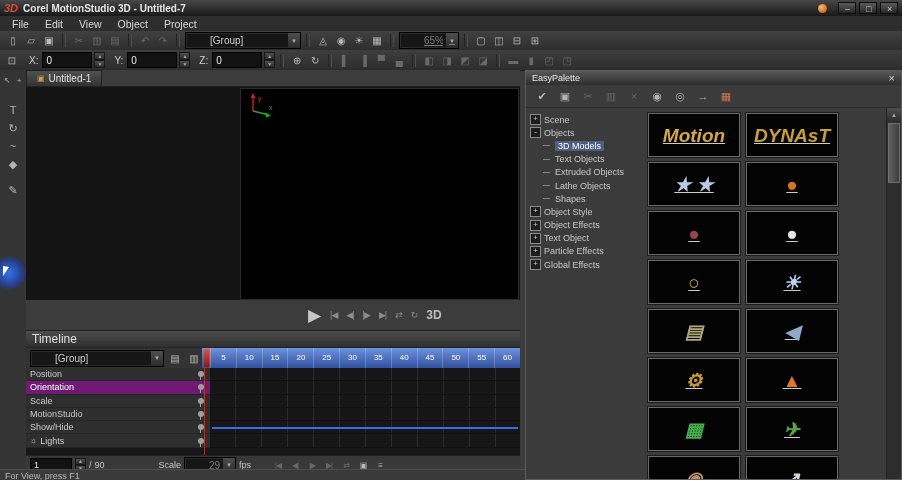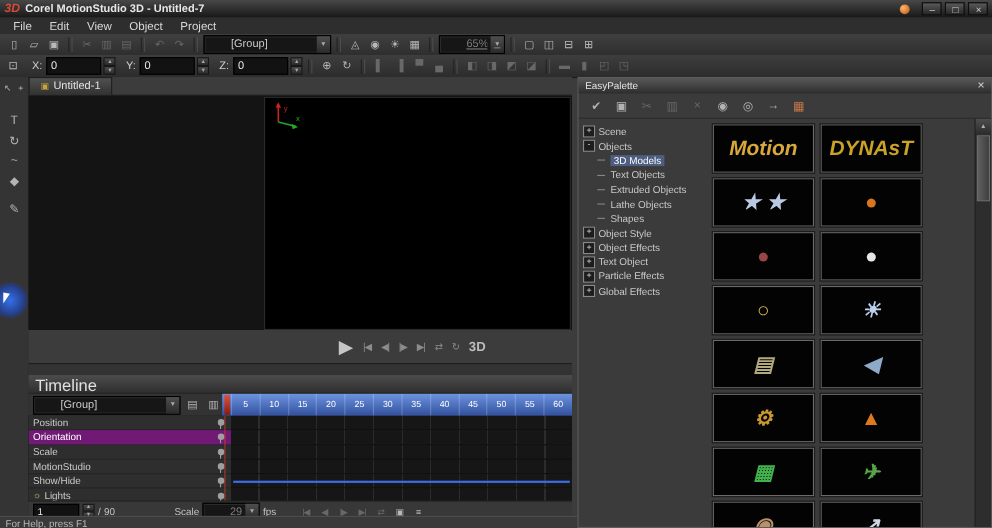--- a/index.html
+++ b/index.html
@@ -71,22 +71,22 @@
   
   .playbar{position:absolute;left:26px;top:300px;width:494px;height:30px;background:#3c3c3c;
            display:flex;align-items:center;gap:9px;padding-left:282px;}
   .pb-btn{background:none;border:none;color:#8c8c8c;font-size:9px;letter-spacing:-1px;padding:0;}
   .pb-btn.play{color:#c6c6c6;font-size:17px;letter-spacing:0;}
   .mode-3d{background:none;border:none;color:#bcbcbc;font-size:12px;font-weight:bold;padding:0;}
 
   
   .timeline{position:absolute;left:26px;top:330px;width:494px;height:143px;background:#333;
             border-top:1px solid #1e1e1e;display:flex;flex-direction:column;}
-  .tl-header{height:14px;background:linear-gradient(#4c4c4c,#2f2f2f);font-size:15px;color:#e0e0e0;
-             padding:1px 6px;border-bottom:1px solid #242424;margin-top:10px;}
+  .tl-header{height:14px;background:linear-gradient(#4c4c4c,#2f2f2f);font-size:12px;color:#e0e0e0;
+             padding:1px 6px;border-bottom:1px solid #242424;}
   .tl-toolbar{height:20px;display:flex;align-items:center;position:relative;padding-left:4px;gap:3px;}
   .tl-combo{width:128px;height:15px;}
   .tl-ruler{position:absolute;left:176px;right:0;top:0;height:20px;display:flex;padding-left:8px;
             background:linear-gradient(#6d93de,#31509e);color:#fff;font-size:8px;overflow:hidden;}
   .tick{width:26.2px;text-align:center;line-height:20px;border-left:1px solid rgba(255,255,255,.22);}
   .playhead{position:absolute;left:178px;top:1px;width:5px;height:18px;background:linear-gradient(#e05040,#901808);}
   .tl-body{flex:1;position:relative;background:#181818;overflow:hidden;}
   .tl-row{display:flex;height:13.3px;}
   .tl-label{width:176px;background:#2e2e2e;border-bottom:1px solid #252525;display:flex;align-items:center;
             gap:3px;padding:0 4px;font-size:9px;color:#cacaca;}
@@ -126,21 +126,21 @@
   .tree-item{display:flex;align-items:center;height:13.2px;gap:3px;white-space:nowrap;}
   .tree-item .toggle{width:9px;height:9px;flex:0 0 9px;border:1px solid #8a8a8a;background:#1d1d1d;
                      color:#d0d0d0;font-size:8px;line-height:7px;text-align:center;}
   .tree-item.child{padding-left:13px;}
   .tree-item.child::before{content:"";width:7px;height:1px;background:#858585;margin-right:2px;flex:0 0 7px;}
   .tree-item.selected .label{background:#4e5e80;color:#fff;padding:0 3px;}
   .ep-splitter{width:4px;}
   .ep-thumbs{flex:1;padding:5px 0 0 6px;display:grid;grid-template-columns:92px 92px;
              grid-auto-rows:44px;gap:5px 6px;overflow:hidden;align-content:start;}
   .thumb{background:#030303;border:1px solid #6a6a6a;outline:1px solid #1d1d1d;display:flex;
-         align-items:center;justify-content:center;overflow:hidden;}
+         align-items:center;justify-content:center;overflow:hidden;text-decoration:underline;}
   .thumb-glyph{font-size:19px;font-weight:bold;font-style:italic;line-height:1;}
   .ep-scroll{width:14px;background:#2d2d2d;border-left:1px solid #222;display:flex;flex-direction:column;
              align-items:center;}
   .scroll-arrow{width:100%;height:13px;background:linear-gradient(#4e4e4e,#2e2e2e);border:none;color:#b0b0b0;
                 font-size:6px;line-height:12px;text-align:center;padding:0;}
   .scroll-thumb{width:10px;height:58px;margin-top:2px;background:linear-gradient(90deg,#606060,#3e3e3e);
                 border:1px solid #6e6e6e;}
 </style>
 </head>
 <body>
@@ -378,21 +378,21 @@
       <button class="tbtn gray">◀|</button>
       <button class="tbtn gray">|▶</button>
       <button class="tbtn gray">▶|</button>
       <button class="tbtn gray">⇄</button>
       <button class="tbtn">▣</button>
       <button class="tbtn">≡</button>
     </div>
   </div>
 
   <div class="statusbar">
-    <span>For Help, press F1</span>
+    <span>For View, press F1</span>
   </div>
 
   <div class="easypalette">
     <div class="ep-titlebar">
       <span>EasyPalette</span>
       <button class="ep-close">×</button>
     </div>
     <div class="ep-toolbar">
       <button class="ep-btn">✔</button>
       <button class="ep-btn">▣</button>

